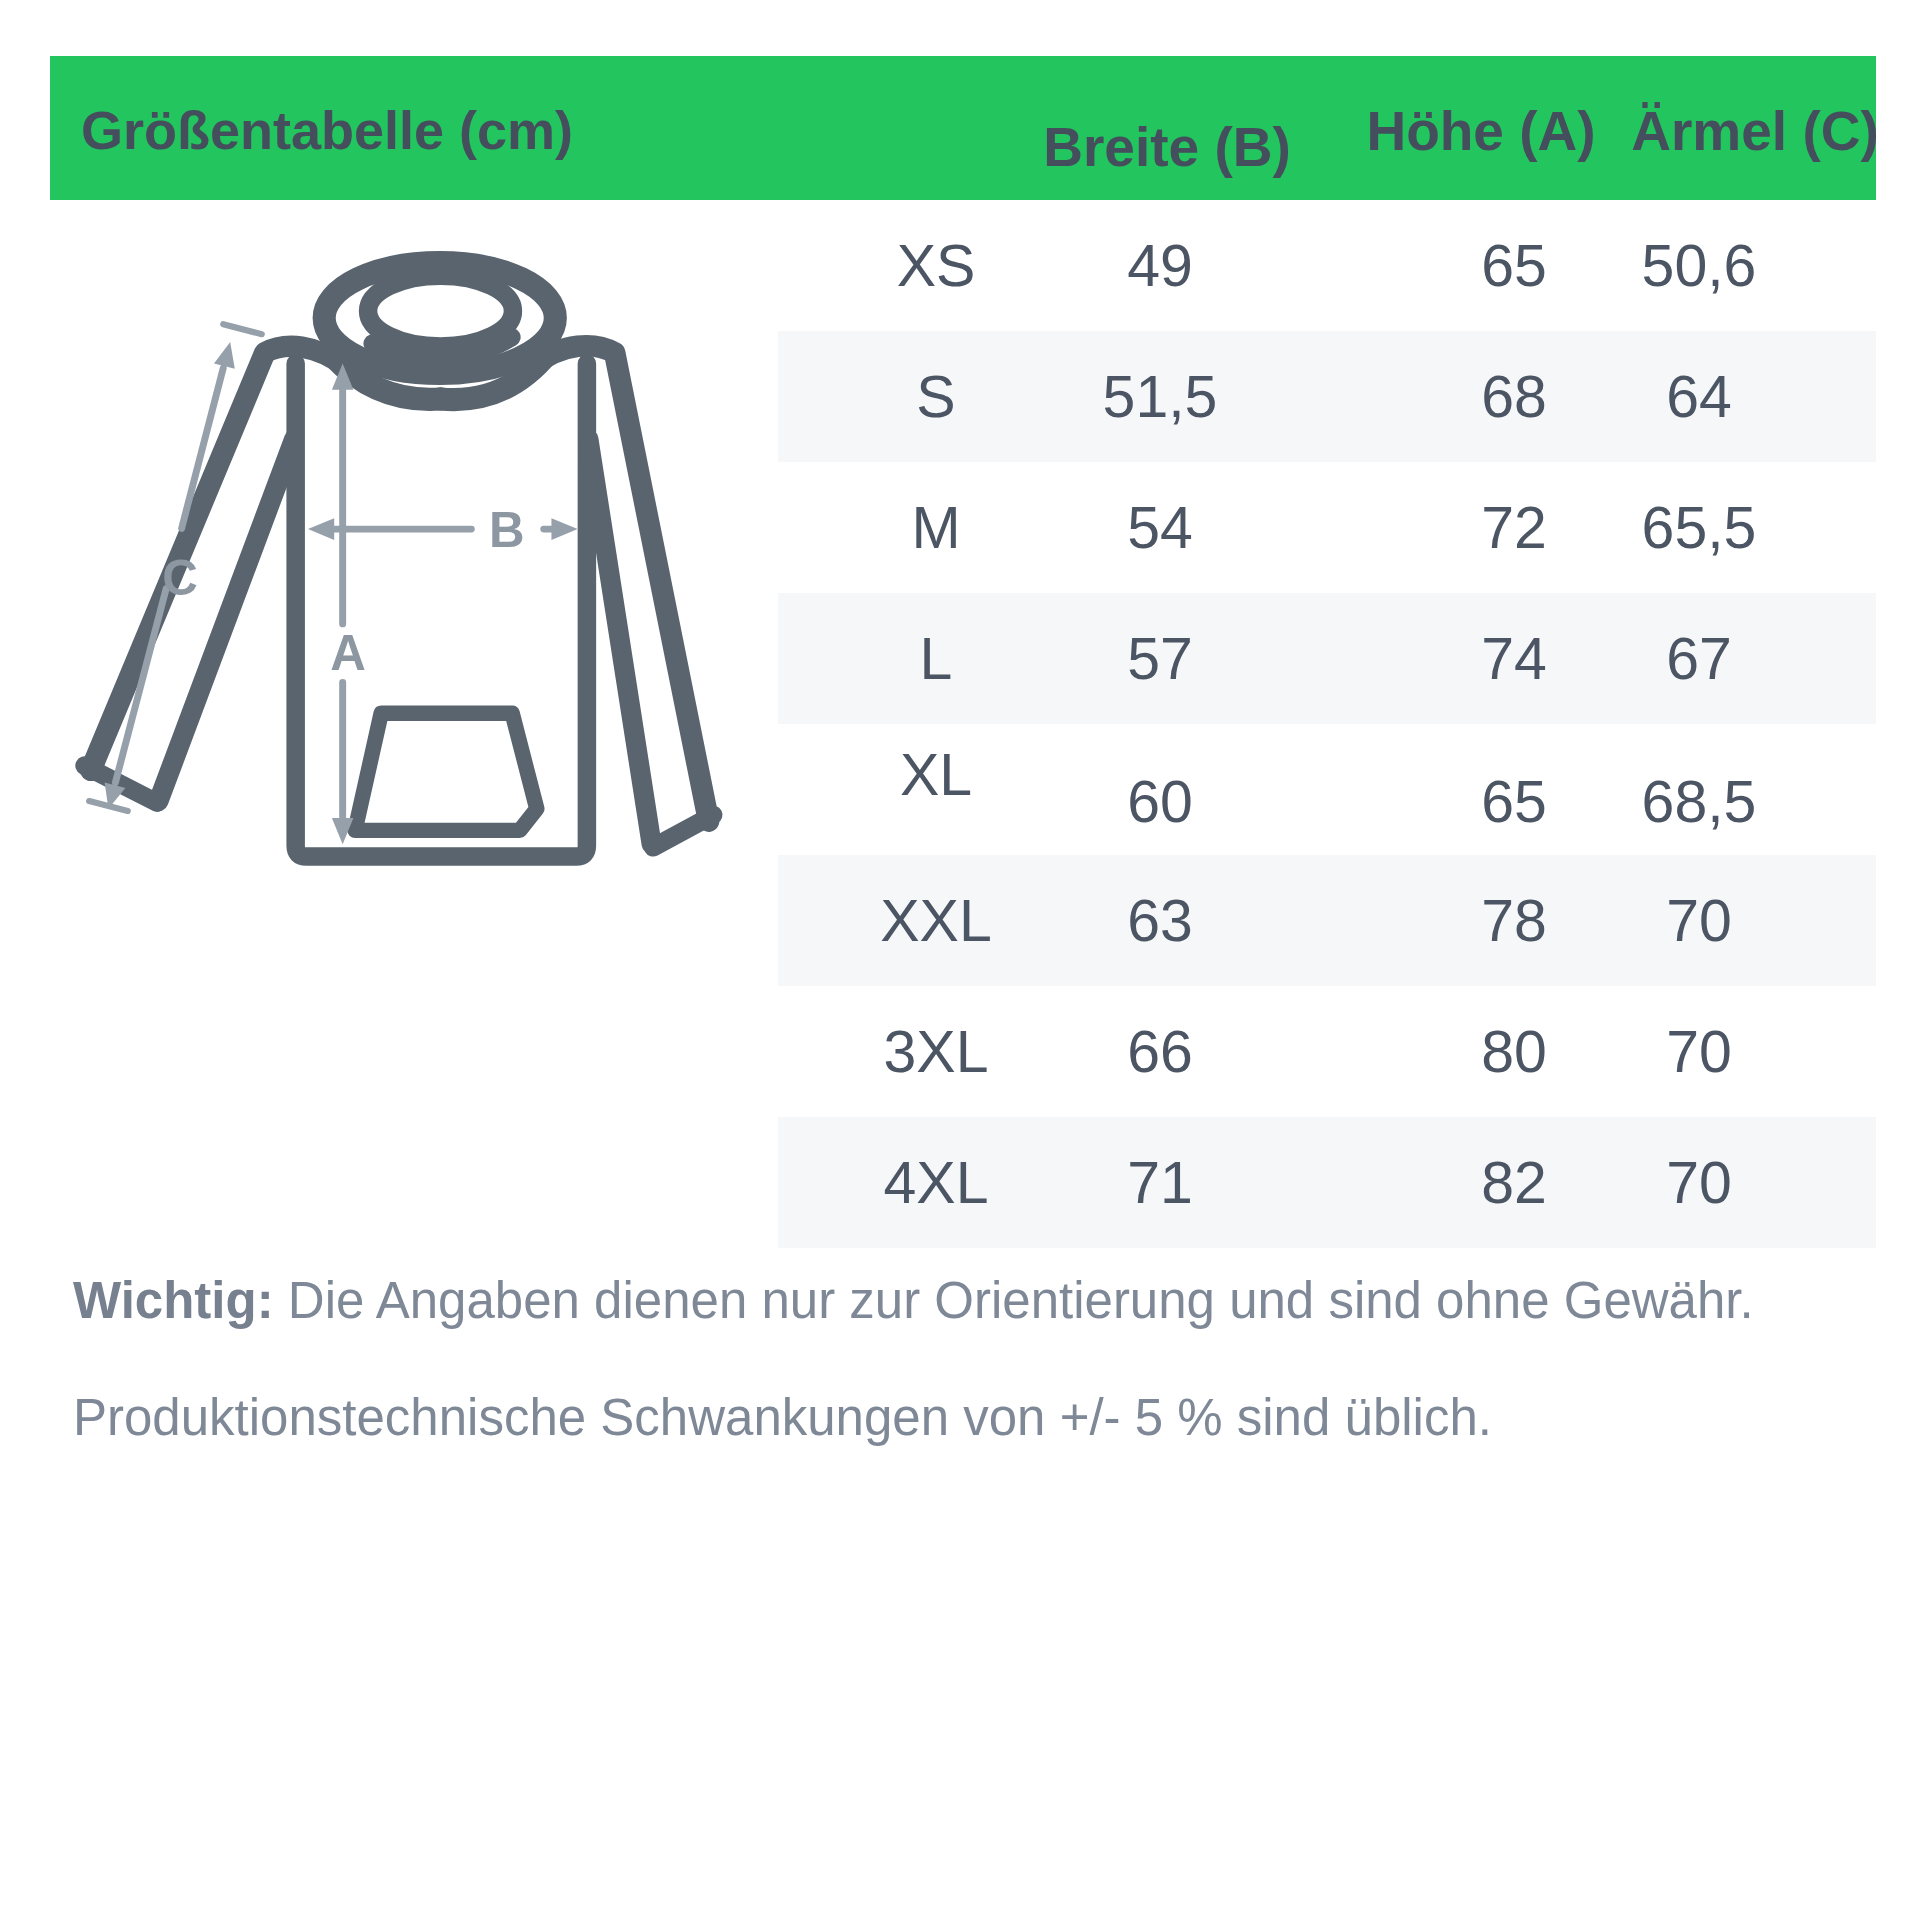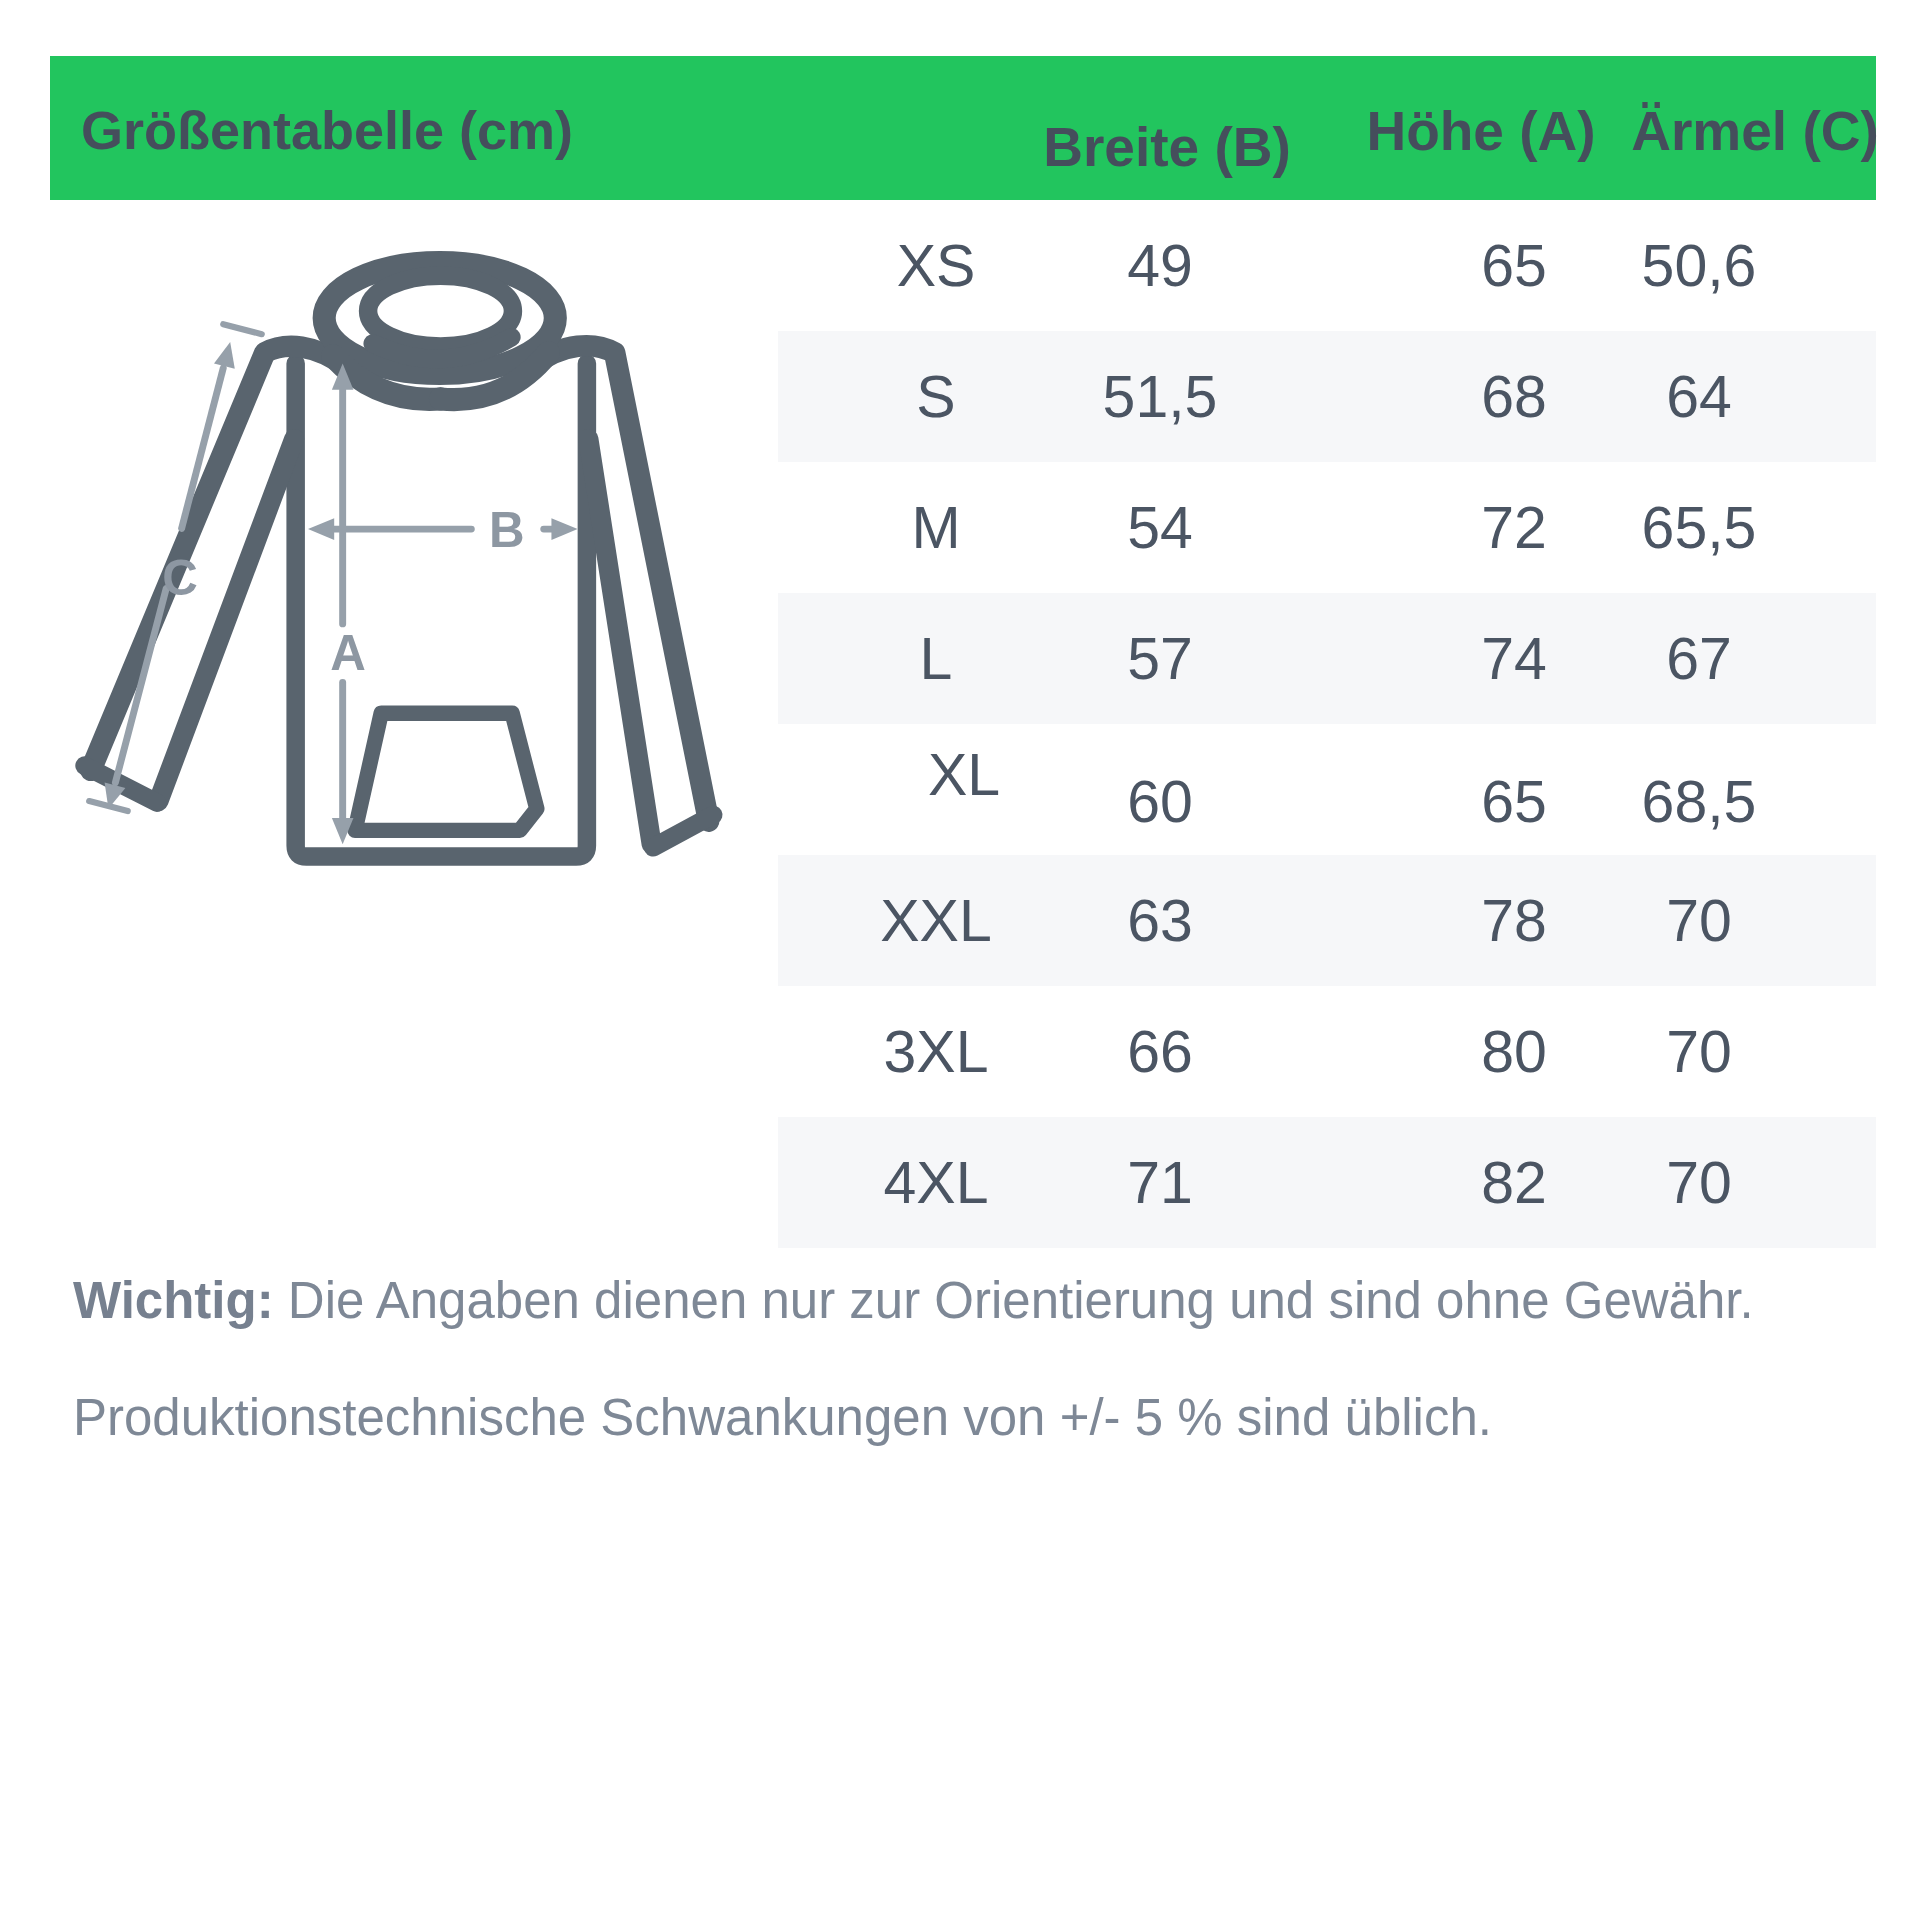--- a/index.html
+++ b/index.html
@@ -36,21 +36,21 @@
   }
   .cell{
     position:absolute;top:0;height:131px;line-height:133px;
     font-size:59px;color:#4b5563;white-space:nowrap;
     transform:translateX(-50%);
   }
   .cell.size{left:936px;}
   .cell.b{left:1160px;}
   .cell.h{left:1514px;}
   .cell.a{left:1699px;}
-  .cell.lab-up{transform:translateX(-50%) translateY(-15.4px);margin-left:28px;}
+  .cell.lab-up{transform:translateX(-50%) translateY(-15.4px);}
   .cell.val-dn{transform:translateX(-50%) translateY(12.3px);}
 
   
   .footer{position:absolute;left:73px;top:1271px;width:1788px;color:#7e8896;font-size:51px;}
   .footer .line{position:absolute;left:0;white-space:nowrap;}
   .footer .l1{top:0px;}
   .footer .l2{top:73px;margin-top:44px;}
   .footer strong{color:#76808f;font-weight:bold;}
 
   

